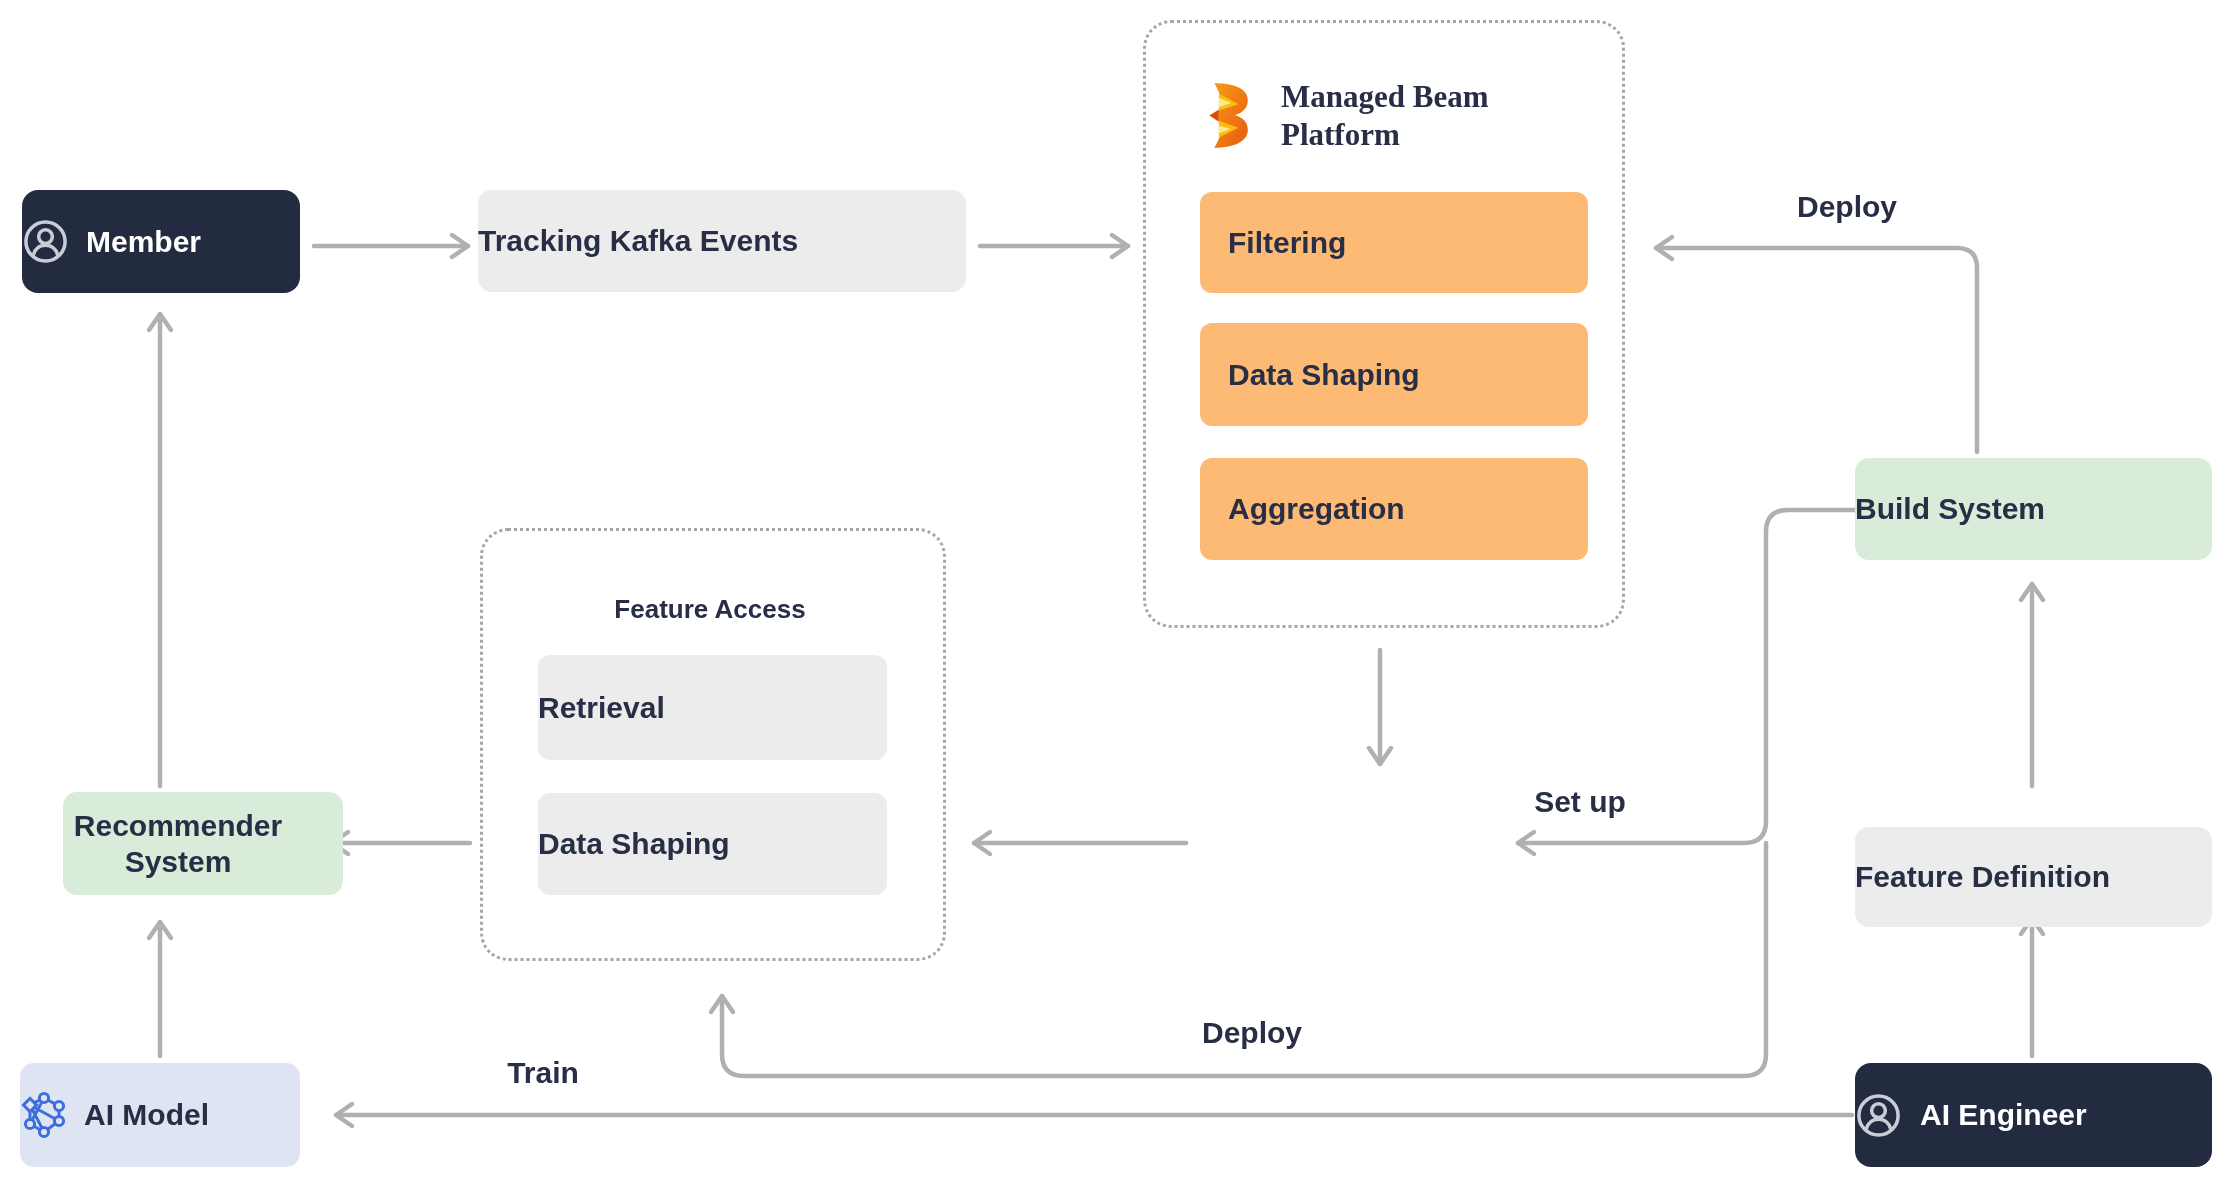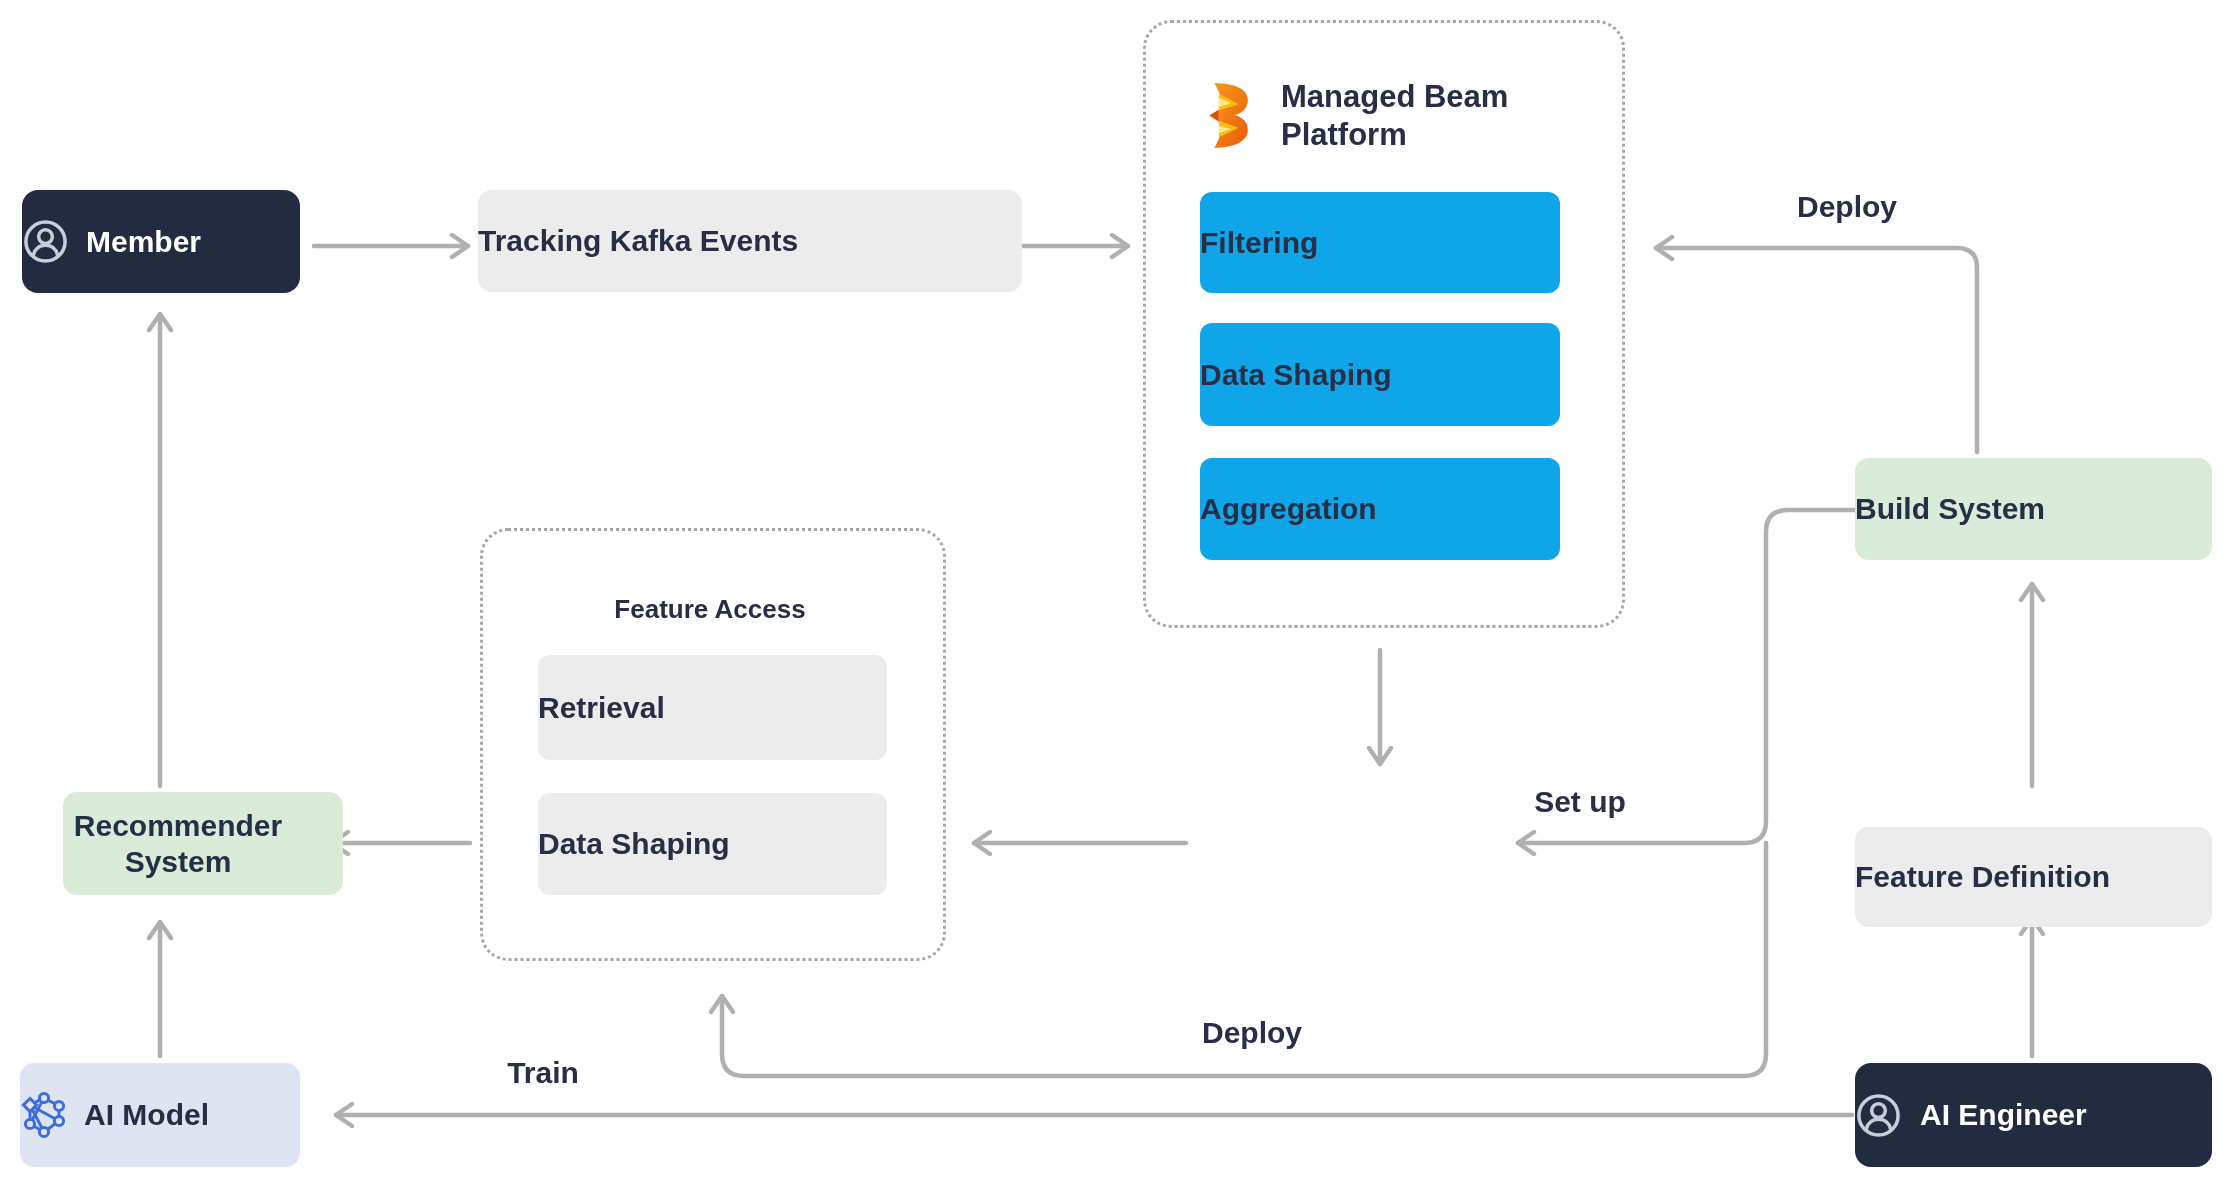--- a/index.html
+++ b/index.html
@@ -4,33 +4,33 @@
 <style>
   html,body{margin:0;padding:0;background:#ffffff;}
   #canvas{position:relative;width:2232px;height:1188px;background:#ffffff;overflow:hidden;
           font-family:"Liberation Sans",sans-serif;color:#272e45;}
   
   #arrows{position:absolute;left:0;top:0;width:2232px;height:1188px;z-index:1;pointer-events:none;}
   
   .node{position:absolute;display:flex;align-items:center;justify-content:flex-start;
         border-radius:14px;font-weight:700;font-size:30px;line-height:36px;color:#272e45;z-index:2;}
   .gray{background:#ececec;}
-  .peach{background:#0ea5e9;}
+  .peach{background:#fdba74;padding-left:28px;}
   .green{background:#d9ecd9;}
   .navy{background:#232b41;color:#ffffff;border-radius:16px;}
   .lav{background:#dfe4f3;}
   .dotted{position:absolute;border:3.5px dotted #a6a6a6;border-radius:28px;z-index:0;background:#ffffff00;}
   .elabel{position:absolute;font-weight:700;font-size:30px;line-height:34px;text-align:center;z-index:2;}
   .ctitle{position:absolute;font-weight:700;font-size:26px;text-align:center;z-index:2;}
 
   
   #member{left:22px;top:190px;width:278px;height:103px;gap:17px;}
-  #tracking{left:478px;top:190px;width:544px;height:102px;}
+  #tracking{left:478px;top:190px;width:488px;height:102px;}
   #beam-box{left:1143px;top:20px;width:476px;height:602px;}
-  #beam-header{position:absolute;left:1203px;top:78px;display:flex;gap:22px;align-items:center;z-index:2;}
+  #beam-header{position:absolute;left:1203px;top:78px;display:flex;gap:22px;align-items:center;z-index:2;font-family:Liberation Serif, serif;}
   #beam-title{font-weight:700;font-size:31px;line-height:38px;width:250px;text-align:left;}
   #filtering{left:1200px;top:192px;width:360px;height:101px;border-radius:12px;}
   #beam-shaping{left:1200px;top:323px;width:360px;height:103px;border-radius:12px;}
   #aggregation{left:1200px;top:458px;width:360px;height:102px;border-radius:12px;}
   #build{left:1855px;top:458px;width:357px;height:102px;}
   #featuredef{left:1855px;top:827px;width:357px;height:100px;}
   #aiengineer{left:1855px;top:1063px;width:357px;height:104px;gap:18px;}
   #featurestore{left:1198px;top:792px;width:289px;height:103px;gap:14px;}
   #fa-box{left:480px;top:528px;width:460px;height:427px;}
   #fa-title{left:480px;top:594px;width:460px;}

